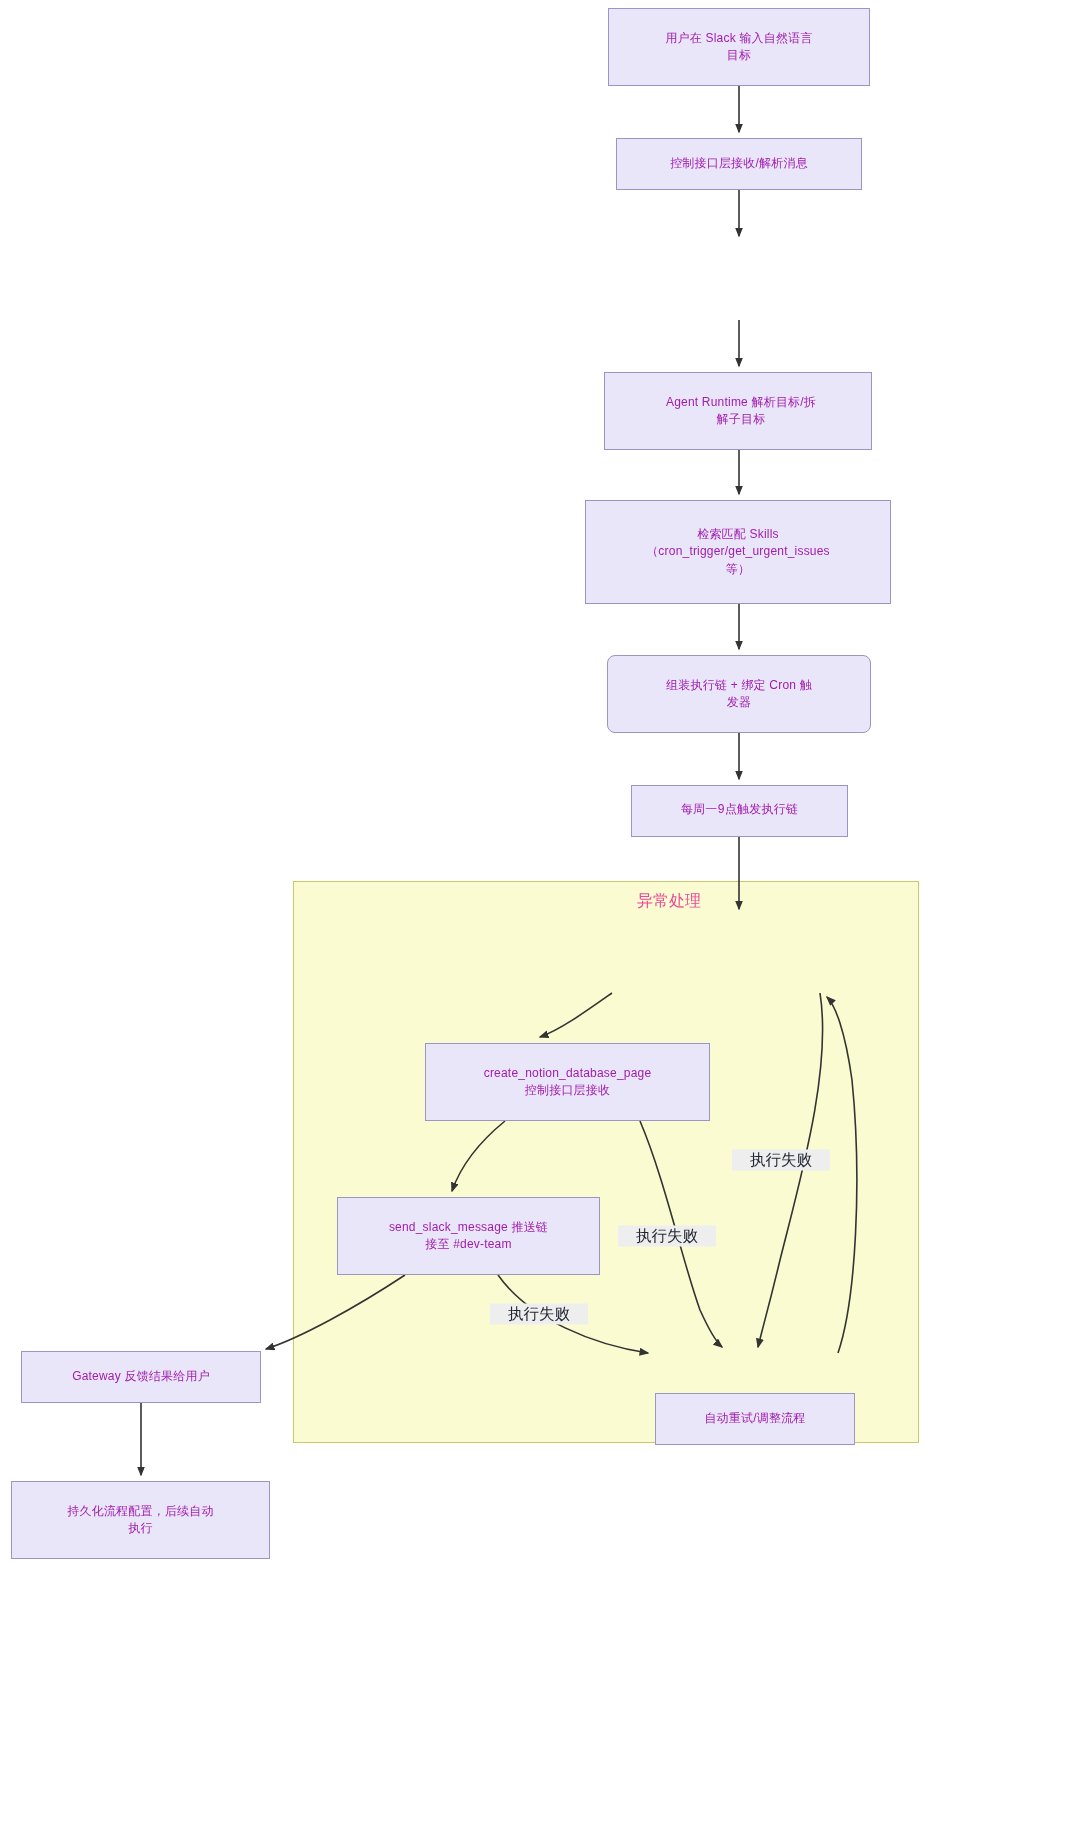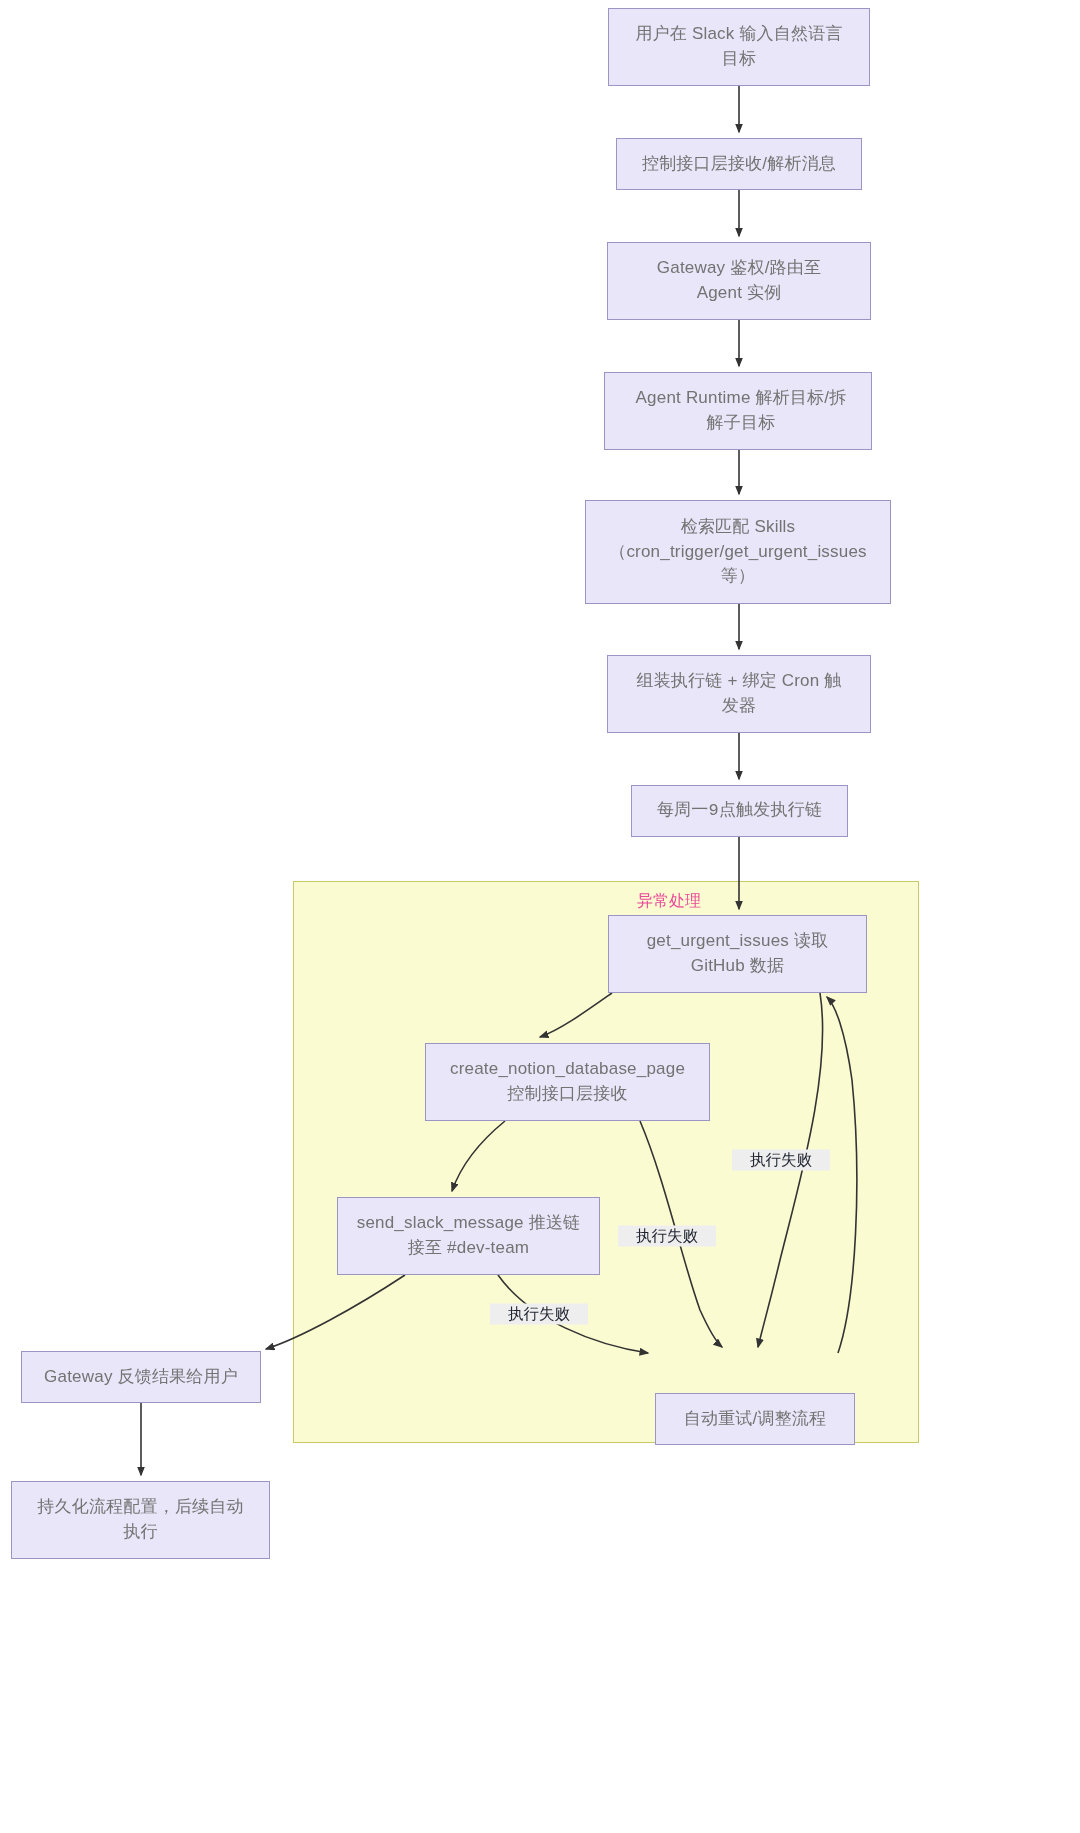--- a/index.html
+++ b/index.html
@@ -27,22 +27,22 @@
   }
   .node {
     position: absolute;
     box-sizing: border-box;
     background: #e8e6f8;
     border: 1px solid #9a95c4;
     display: flex;
     align-items: center;
     justify-content: center;
     text-align: center;
-    color: #737373;
-    font-size: 17px;
+    color: #a21caf;
+    font-size: 12px;
     line-height: 1.45;
     letter-spacing: 0.2px;
     white-space: pre-line;
     padding: 4px 10px;
   }
   .subgraph {
     position: absolute;
     box-sizing: border-box;
     background: #fbfbd2;
     border: 1px solid #c9c96a;
@@ -98,37 +98,33 @@
       <path d="M498,1275 C530,1320 595,1345 648,1353"></path>
       <path d="M838,1353 C856,1300 862,1180 852,1080 C845,1030 835,1005 827,997"></path>
     </g>
   </svg>
 
   <div class="node" style="left:608px; top:8px; width:262px; height:78px;">用户在 Slack 输入自然语言
 目标</div>
 
   <div class="node" style="left:616px; top:138px; width:246px; height:52px;">控制接口层接收/解析消息</div>
 
-  <div class="node" style="left:607px; top:242px; width:264px; height:78px;">Gateway 鉴权/路由至
-Agent 实例</div>
 
   <div class="node" style="left:604px; top:372px; width:268px; height:78px;padding-left:16px;">Agent Runtime 解析目标/拆
 解子目标</div>
 
   <div class="node" style="left:585px; top:500px; width:306px; height:104px;">检索匹配 Skills
 （cron_trigger/get_urgent_issues
 等）</div>
 
-  <div class="node" style="left:607px; top:655px; width:264px; height:78px;">组装执行链 + 绑定 Cron 触
+  <div class="node" style="left:607px; top:655px; width:264px; height:78px;border-radius:8px;">组装执行链 + 绑定 Cron 触
 发器</div>
 
   <div class="node" style="left:631px; top:785px; width:217px; height:52px;font-family:Liberation Mono, monospace;">每周一9点触发执行链</div>
 
-  <div class="node" style="left:608px; top:915px; width:259px; height:78px;">get_urgent_issues 读取
-GitHub 数据</div>
 
   <div class="node" style="left:425px; top:1043px; width:285px; height:78px;">create_notion_database_page
 控制接口层接收</div>
 
   <div class="node" style="left:337px; top:1197px; width:263px; height:78px;">send_slack_message 推送链
 接至 #dev-team</div>
 
   <div class="node" style="left:21px; top:1351px; width:240px; height:52px;">Gateway 反馈结果给用户</div>
 
   <div class="node" style="left:655px; top:1353px; width:200px; height:52px;margin-top:40px;">自动重试/调整流程</div>

